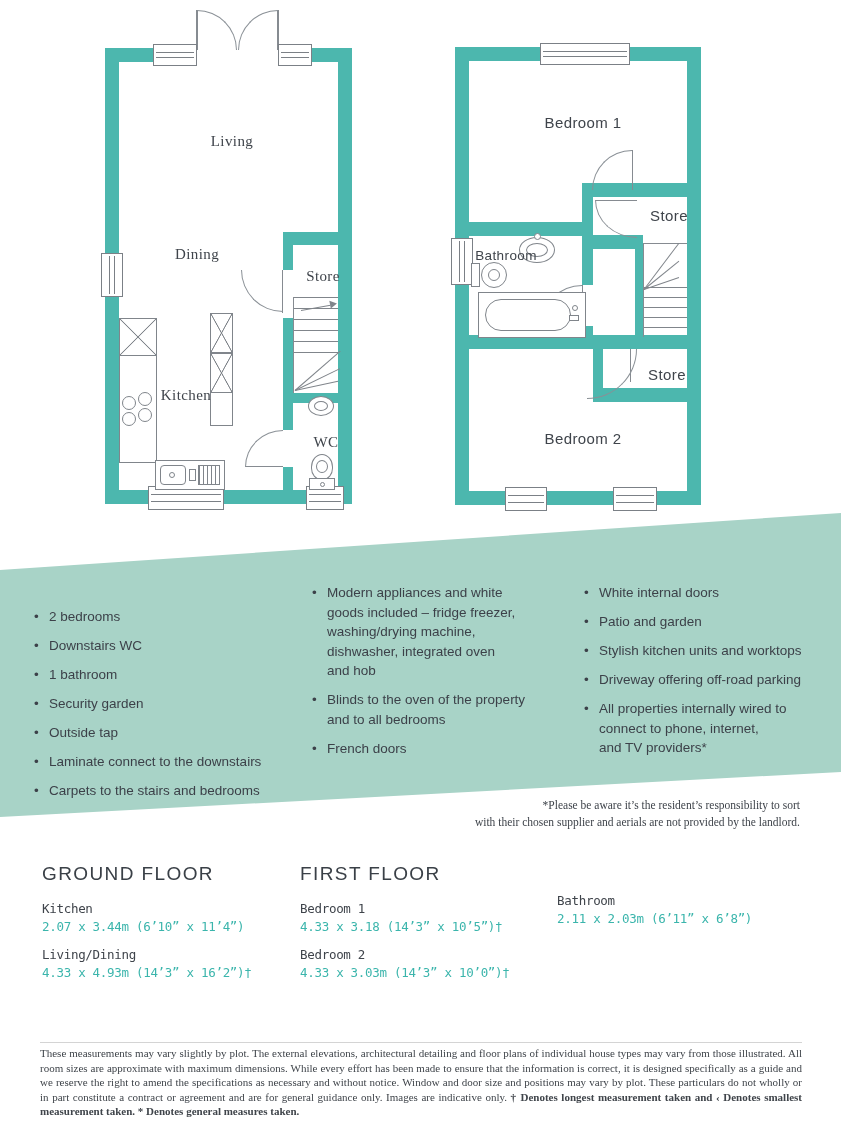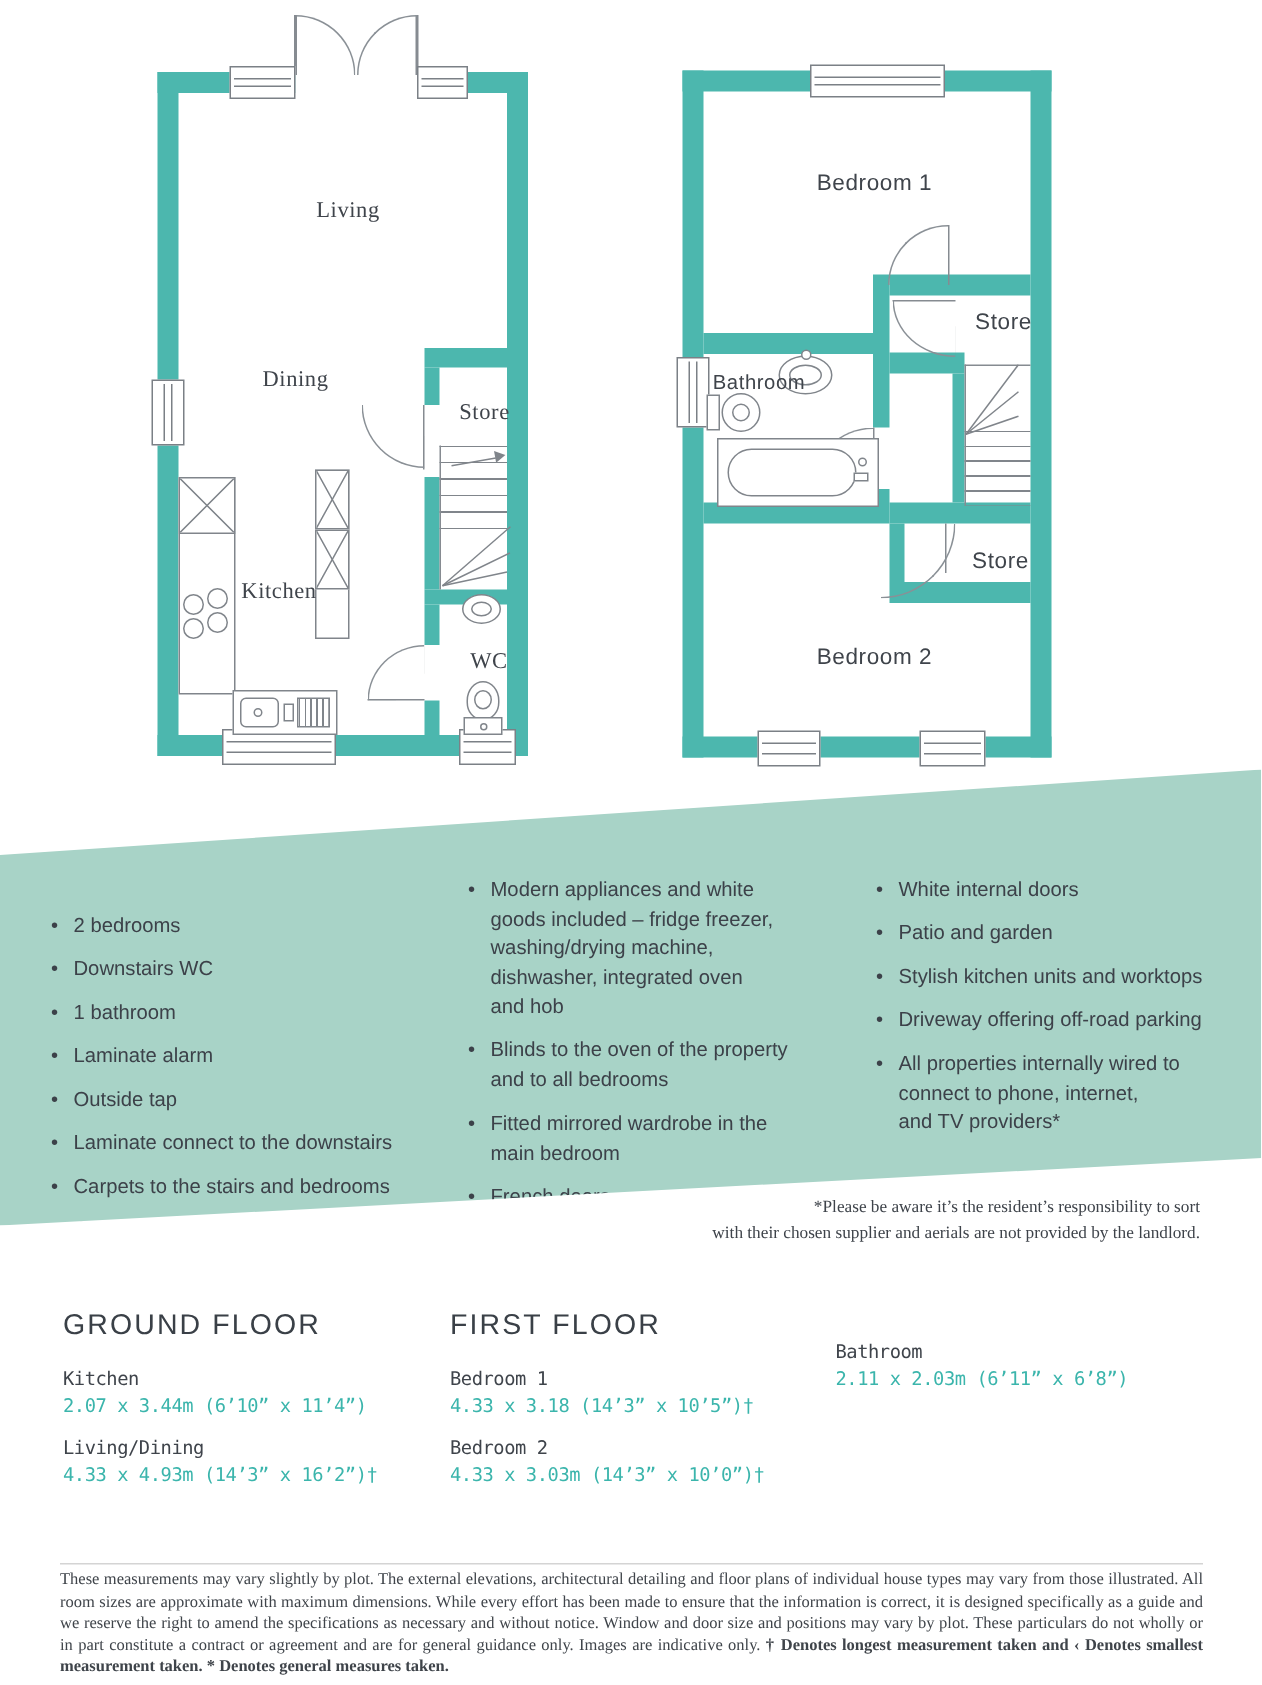--- a/index.html
+++ b/index.html
@@ -27,21 +27,21 @@
   .room-label.small{font-size:13.5px;}
   
   .banner{position:absolute;left:0;top:505px;width:841px;height:315px;background:#a8d3c7;
           clip-path:polygon(0 65px,841px 8px,841px 267px,0 312px);}
   .feat{position:absolute;margin:0;padding:0;list-style:none;color:#3c4149;font-size:13.5px;line-height:1.45;}
   .feat li{position:relative;margin:0 0 9.5px 15px;white-space:pre-line;}
   .feat li::before{content:"•";position:absolute;left:-15px;top:0;color:#3c4149;}
   
   .aerials{position:absolute;right:41px;top:797px;width:430px;text-align:right;font-family:"Liberation Serif",serif;font-size:11.5px;line-height:1.5;color:#3e434a;}
   .mcol{position:absolute;}
-  .mcol h2{margin:15px 0 15px 0;font-size:19px;font-weight:normal;letter-spacing:1.4px;color:#3a4047;}
+  .mcol h2{margin:5px 0 15px 0;font-size:19px;font-weight:normal;letter-spacing:1.4px;color:#3a4047;}
   .mrow{margin:0 0 11px 0;font-family:"DejaVu Sans Mono",monospace;font-size:12.5px;letter-spacing:-.3px;line-height:1.4;}
   .mrow .rname{color:#3f444b;}
   .mrow .rdims{color:#3bb5ac;}
   .hairline{position:absolute;left:40px;top:1042px;width:762px;height:1px;background:#d4d4d4;}
   .disclaimer{position:absolute;left:40px;top:1046px;width:762px;margin:0;font-family:"Liberation Serif",serif;font-size:11px;line-height:1.32;color:#3f444a;text-align:justify;}
 </style>
 </head>
 <body>
 
 <div class="page">
@@ -170,37 +170,35 @@
     <span class="room-label small" style="left:51px;top:208px;">Bathroom</span>
     <span class="room-label" style="left:212px;top:327px;">Store</span>
     <span class="room-label" style="left:128px;top:391px;">Bedroom 2</span>
   </div>
 
   <div class="banner">
     <ul class="feat" style="left:34px;top:78px;width:250px;margin-top:24px;">
       <li>2 bedrooms</li>
       <li>Downstairs WC</li>
       <li>1 bathroom</li>
-      <li>Laminate alarm</li>
+      <li>Security garden</li>
       <li>Outside tap</li>
       <li>Laminate connect to the downstairs</li>
       <li>Carpets to the stairs and bedrooms</li>
       <li>Contemporary neutral
 bathroom suite</li>
     </ul>
     <ul class="feat" style="left:312px;top:78px;width:260px;">
       <li>Modern appliances and white
 goods included – fridge freezer,
 washing/drying machine,
 dishwasher, integrated oven
 and hob</li>
       <li>Blinds to the oven of the property
 and to all bedrooms</li>
-      <li>Fitted mirrored wardrobe in the
-main bedroom</li>
       <li>French doors</li>
     </ul>
     <ul class="feat" style="left:584px;top:78px;width:250px;">
       <li>White internal doors</li>
       <li>Patio and garden</li>
       <li>Stylish kitchen units and worktops</li>
       <li>Driveway offering off-road parking</li>
       <li>All properties internally wired to
 connect to phone, internet,
 and TV providers*</li>

